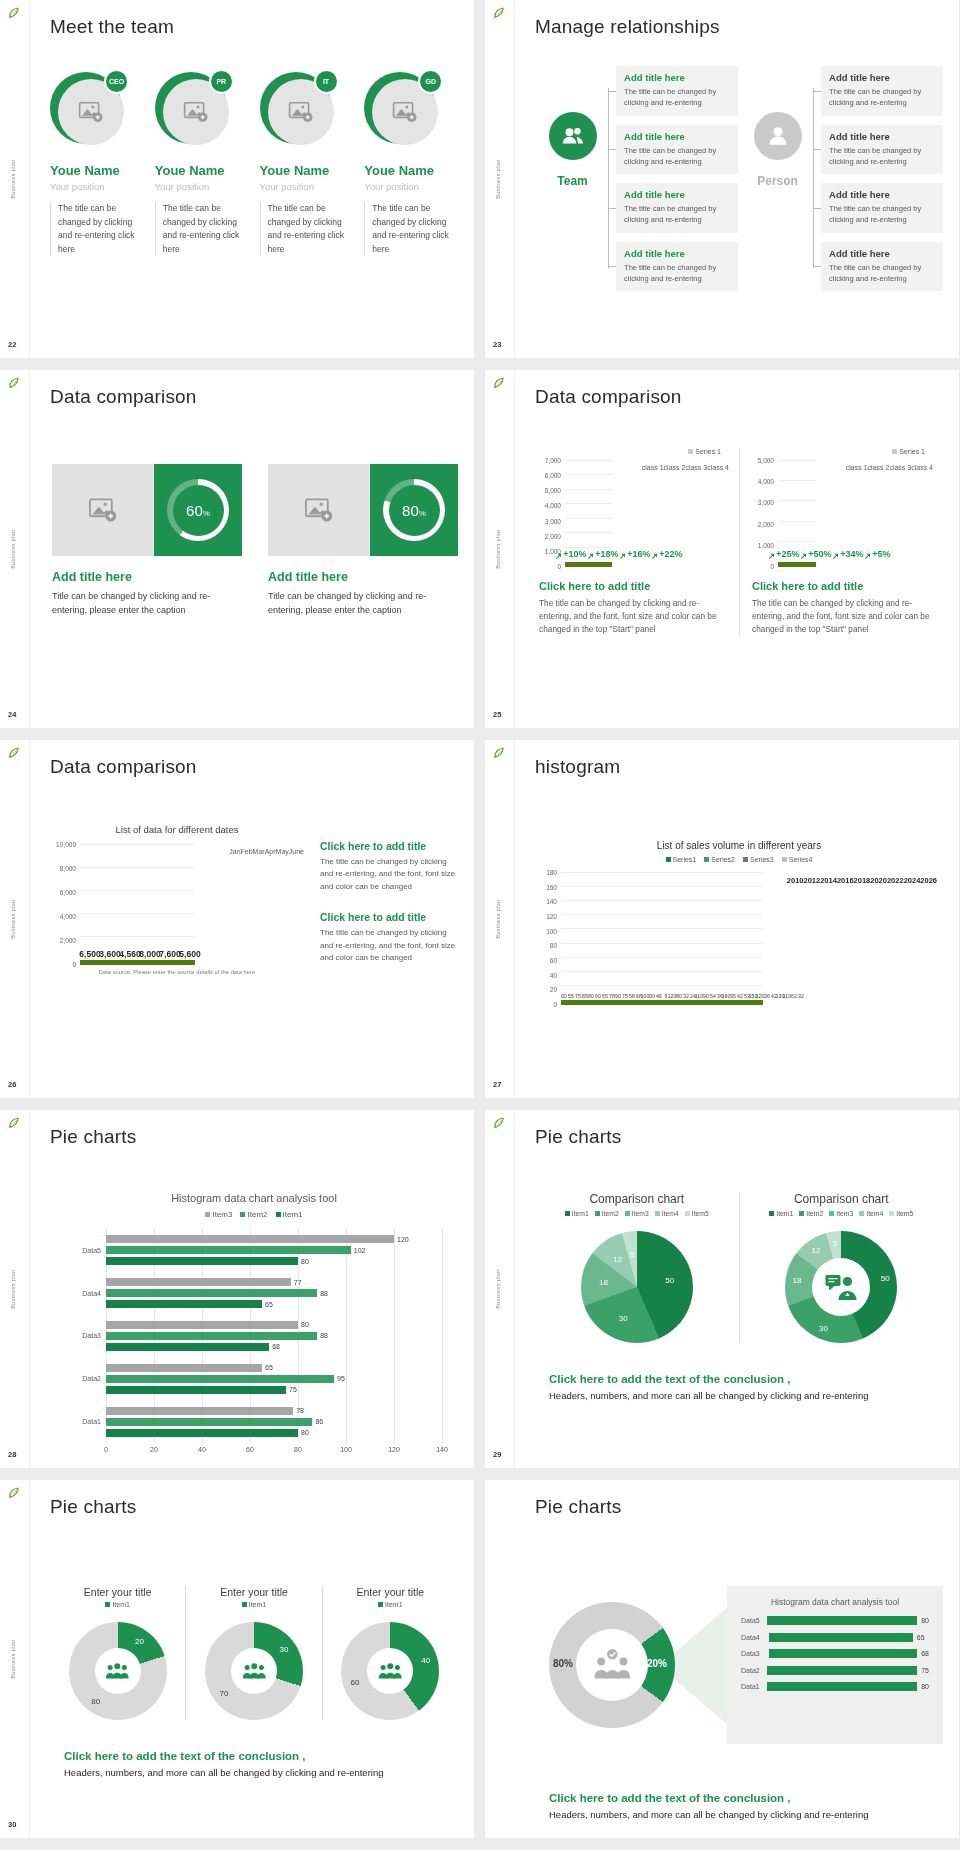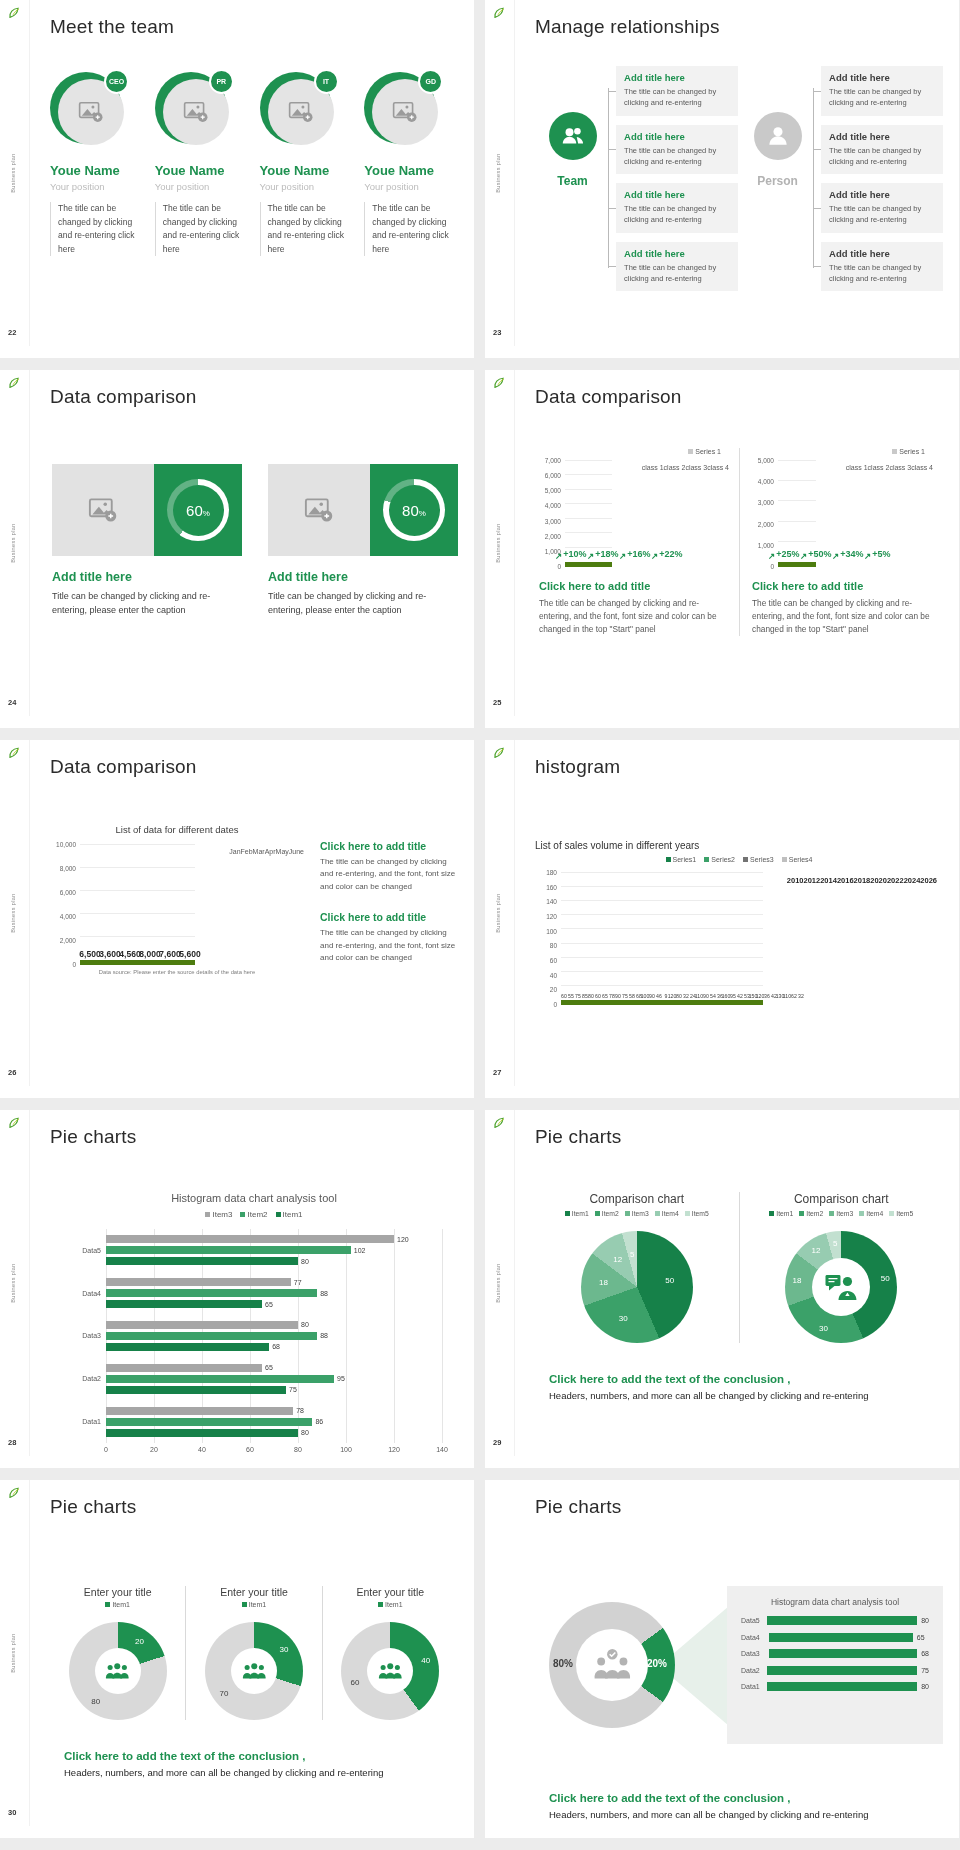--- a/index.html
+++ b/index.html
@@ -1,19 +1,19 @@
 <!DOCTYPE html>
 <html><head>
 <meta charset="utf-8">
 <style>
 *{margin:0;padding:0;box-sizing:border-box}
 body{width:960px;background:#ececec;font-family:"Liberation Sans",sans-serif;color:#262626}
 .board{display:grid;grid-template-columns:474px 474px;grid-auto-rows:358px;gap:12px 11px;padding-bottom:12px}
 .slide{position:relative;background:#fff;overflow:hidden}
-.strip{position:absolute;left:0;top:0;bottom:12px;width:30px}
+.strip{position:absolute;left:0;top:0;bottom:0;width:30px}
 .strip::after{content:"";position:absolute;right:0;top:0;bottom:0;width:1px;background:#f1f1f1}
 .logo{position:absolute;left:7px;top:6px}
 .logo svg{width:14px;height:14px}
 .vtext{position:absolute;left:10px;top:50%;transform:translateY(-50%) rotate(180deg);writing-mode:vertical-rl;font-size:5.5px;color:#8c8c8c;letter-spacing:.4px}
 .pagenum{position:absolute;left:8px;bottom:9px;font-size:7.5px;font-weight:700;color:#333}
 .content{position:absolute;left:30px;top:0;right:0;bottom:0;padding:16px 16px 0 20px}
 .slide-title{font-size:19px;font-weight:400;color:#2b2b2b;letter-spacing:.2px}
 
 .members{display:flex;gap:11px;margin-top:34px}
 .member{width:94px}
@@ -87,21 +87,21 @@
 
 .s26wrap{display:flex;margin-top:46px}
 .chart26{width:254px}
 .c26title{text-align:center;font-size:9.5px;color:#404040;margin-bottom:10px}
 .c26foot{font-size:5.8px;color:#7f7f7f;text-align:center;margin-top:4px}
 .blocks26{flex:1;padding-left:16px;margin-top:16px}
 .b26{margin-bottom:18px}
 .b26 h3{font-size:10.5px;font-weight:700;color:#1e9150;margin-bottom:4px}
 .b26 p{font-size:8px;line-height:1.55;color:#595959}
 
-.c27title{text-align:left;font-size:10px;color:#333;margin-top:62px}
+.c27title{text-align:center;font-size:10px;color:#333;margin-top:62px}
 .c27leg{margin-top:5px;margin-bottom:10px}
 #c27 .vchart{padding:0 6px}
 
 .c28title{text-align:center;font-size:11px;color:#595959;margin-top:44px}
 .c28leg{margin-top:6px;font-size:8px}
 .h28body{display:flex;margin:10px 0 0 26px}
 .h28labels{width:30px;display:flex;flex-direction:column;justify-content:space-around;text-align:right;padding-right:5px;font-size:7px;color:#595959}
 .h28plot{position:relative;width:336px;height:214px}
 .vline{position:absolute;top:0;bottom:0;width:1px;background:#e5e5e5}
 .h28groups{position:absolute;inset:0;display:flex;flex-direction:column;justify-content:space-around}

